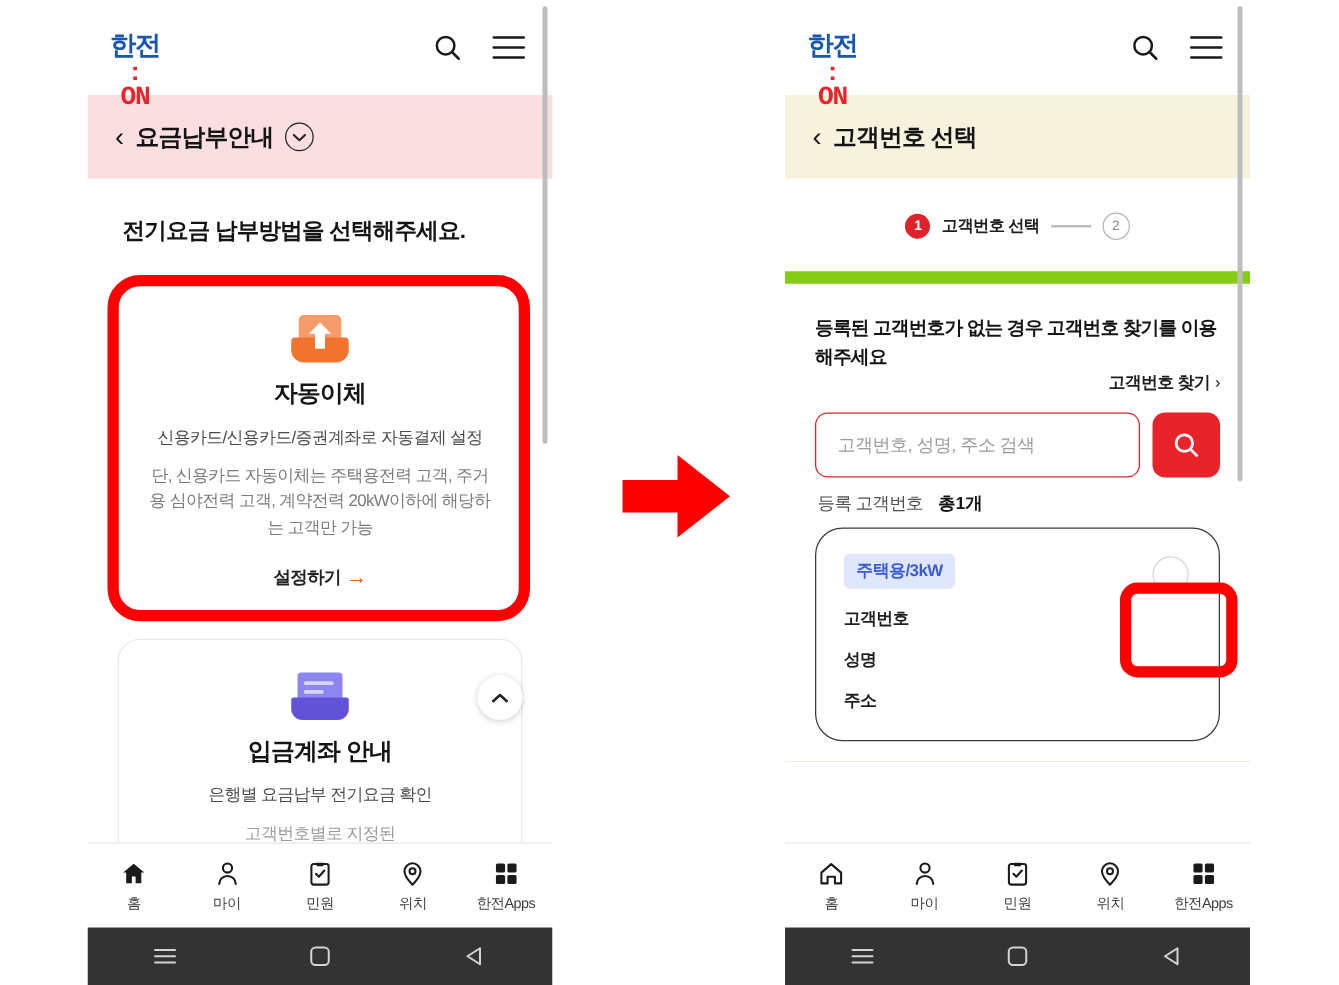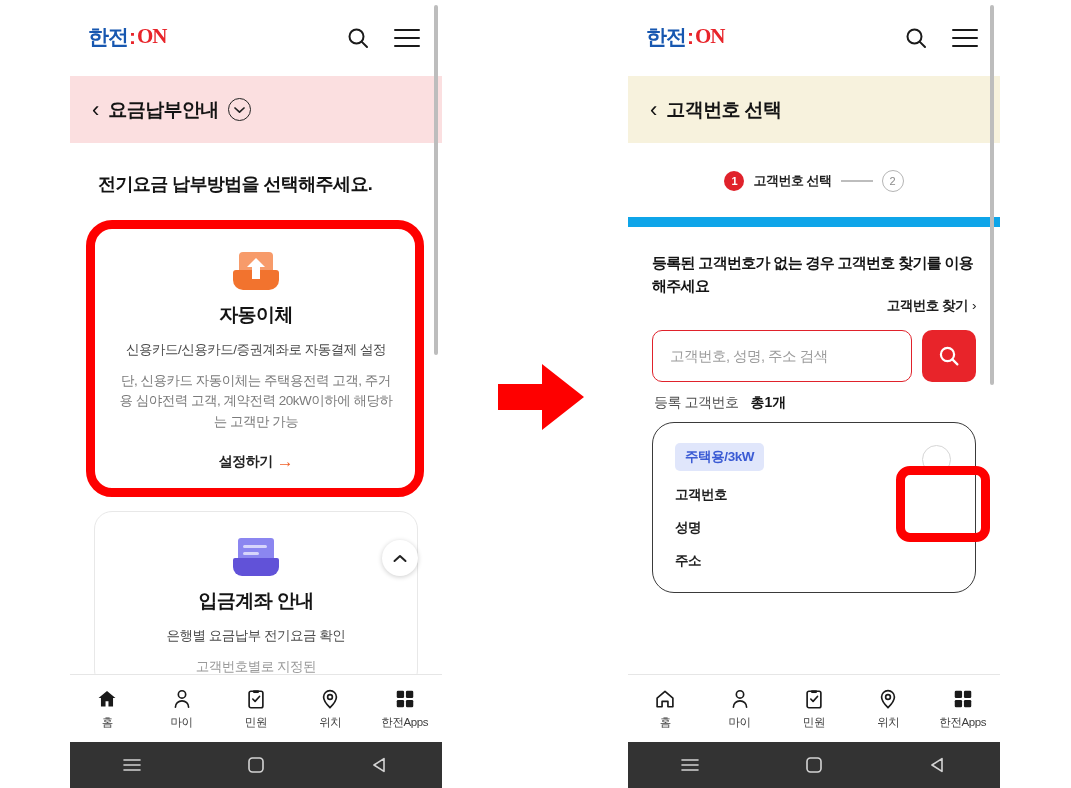--- a/index.html
+++ b/index.html
@@ -7,25 +7,25 @@
        font-family:"Liberation Sans","DejaVu Sans",sans-serif;}
 
   .phone{position:absolute;top:0;width:372px;height:788px;background:#fff;overflow:hidden;}
   #phone-left{left:70px;}
   #phone-right{left:628px;}
 
   
   .app-header{height:76px;display:flex;align-items:center;
               justify-content:space-between;padding:0 22px 0 18px;background:#fff;
               box-sizing:border-box;}
-  .logo{display:flex;align-items:flex-start;height:24px;line-height:1;}
+  .logo{display:flex;align-items:center;height:24px;line-height:1;flex-direction:column;}
   .logo .ko{font-size:21px;font-weight:bold;color:#1757b0;letter-spacing:-1px;}
   .logo .colon{font-size:21px;font-weight:bold;color:#e8242a;margin:0 1px;}
   .logo .on{font-size:21px;font-weight:bold;color:#e8242a;letter-spacing:-1px;
-            font-family:Liberation Serif, serif;}
+            font-family:Liberation Mono, monospace;}
   .hdr-icons{display:flex;align-items:center;gap:24px;}
   .ico-search{width:24px;height:24px;display:block;}
   .ico-menu{width:26px;height:18px;display:flex;flex-direction:column;justify-content:space-between;}
   .ico-menu i{display:block;height:2.4px;background:#1a1a1a;border-radius:1px;}
 
   
   .title-bar{height:67px;display:flex;align-items:center;padding:0 22px;
              box-sizing:border-box;}
   .title-bar.pink{background:#fbdfe0;}
   .title-bar.cream{background:#f7f2dd;}
@@ -82,21 +82,21 @@
             padding:27px 0 25px;background:#fff;}
   .step-num{width:20px;height:20px;border-radius:50%;background:#e0222b;color:#fff;
             font-size:11px;font-weight:bold;display:flex;align-items:center;
             justify-content:center;}
   .step-label{font-size:13px;font-weight:bold;color:#1f1f1f;letter-spacing:-0.5px;}
   .step-line{width:32px;height:1.5px;background:#bdbdbd;}
   .step-num2{width:20px;height:20px;border-radius:50%;border:1.3px solid #b5b5b5;
              color:#8a8a8a;font-size:11px;display:flex;align-items:center;
              justify-content:center;}
 
-  .rp-panel{background:#0ea5e9;padding:1px 0 0;}
+  .rp-panel{background:#84cc16;padding:1px 0 0;}
   .rp-card{background:#fff;margin:9px 0 0;padding:25px 24px 16px;box-sizing:border-box;}
   .rp-notice{font-size:15px;font-weight:bold;color:#141414;line-height:1.5;
              letter-spacing:-0.7px;}
   .rp-find{text-align:right;font-size:13.5px;font-weight:bold;color:#1f1f1f;
            letter-spacing:-0.5px;}
   .rp-find .chev{margin-left:4px;font-weight:normal;}
 
   .search-row{display:flex;gap:10px;margin-top:15px;align-items:stretch;}
   .search-input{flex:1;height:52px;border:1.6px solid #e0222b;border-radius:10px;
                 display:flex;align-items:center;padding:0 17px;box-sizing:border-box;}

